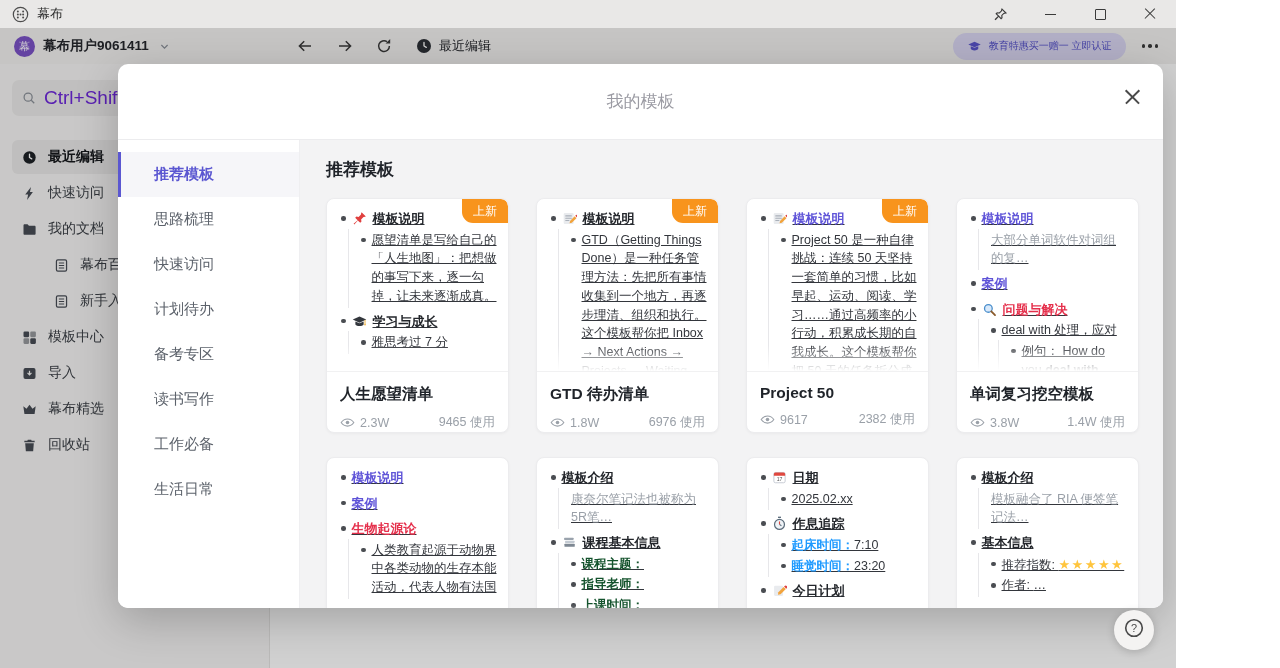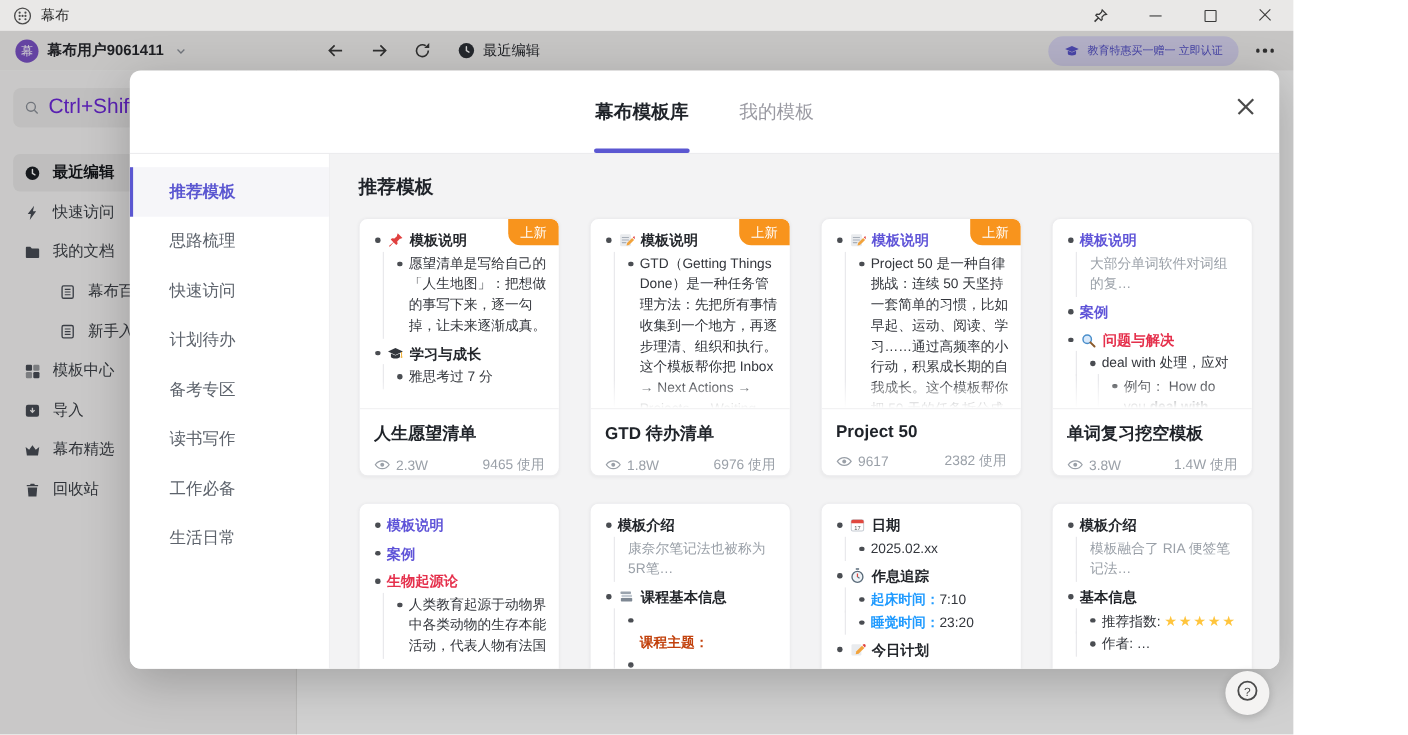--- a/index.html
+++ b/index.html
@@ -74,36 +74,36 @@
   .mnav-item.active::before{content:'';position:absolute;left:0;top:0;bottom:0;width:3px;background:#5b57d1;}
 
   .modal-main{flex:1;background:#f3f3f4;padding:18px 24px 0 26px;box-sizing:border-box;overflow:hidden;}
   .section-title{font-size:17px;font-weight:700;color:#1f2329;margin:0 0 16px 0;line-height:24px;}
   .cards{display:grid;grid-template-columns:repeat(4,183px);gap:24px 27px;}
 
   .card{position:relative;height:235px;background:#fff;border:1px solid #ececee;border-radius:8px;box-sizing:border-box;overflow:hidden;box-shadow:0 1px 3px rgba(0,0,0,.04);cursor:pointer;}
   .badge{position:absolute;top:0;right:0;background:#f8941d;color:#fff;font-size:12px;padding:3.5px 11px;border-radius:0 7px 0 11px;z-index:2;}
   .preview{position:relative;height:172px;overflow:hidden;padding:10px 11px 0 8px;box-sizing:border-box;}
   .preview::after{content:'';position:absolute;left:0;right:0;bottom:0;height:26px;background:linear-gradient(rgba(255,255,255,0),#ffffff);}
-  .line{position:relative;display:flex;align-items:flex-start;gap:6px;margin:2px 0;line-height:1.5;font-size:12.5px;color:#33363c;}
+  .line{position:relative;display:flex;align-items:flex-start;gap:6px;margin:2px 0;line-height:1.5;font-size:12.5px;color:#33363c;text-decoration:underline;}
   .line.lvl1{padding-left:6px;font-size:13px;margin-top:6px;}
   .line.lvl1:first-child{margin-top:0;}
   .line.lvl2{padding-left:26px;}
   .line.lvl3{padding-left:46px;}
   .line.lvl2::before,.line.lvl3::before{content:'';position:absolute;left:13px;top:-2px;bottom:-2px;width:1px;background:#e7e7ea;}
   .line.lvl3::after{content:'';position:absolute;left:33px;top:-2px;bottom:-2px;width:1px;background:#e7e7ea;}
   .dot{flex:0 0 auto;width:4.5px;height:4.5px;border-radius:50%;background:#4a4d52;margin-top:7px;}
   .ic{flex:0 0 auto;width:15px;height:15px;margin-top:2px;display:inline-flex;}
   .ic svg{width:100%;height:100%;}
   .ltxt{min-width:0;word-break:break-word;}
   .s-h{font-weight:700;color:#23262b;}
   .s-purple{font-weight:700;color:#5f54d8;}
   .s-red{font-weight:700;color:#e5304c;}
   .s-gray{color:#9aa0a8;}
-  .s-sb{font-weight:700;color:#c2410c;margin-top:20px;}
+  .s-sb{font-weight:700;color:#14532d;}
   .seg-blue{color:#1e9aff;font-weight:700;}
   .seg-b{font-weight:700;}
   .seg-stars{color:#ffc53d;letter-spacing:1.5px;font-size:13px;}
 
   .foot{padding:9px 13px 0;border-top:1px solid #f1f1f2;}
   .card-title{font-size:15.5px;font-weight:700;color:#1f2329;margin:3px 0 9px;white-space:nowrap;overflow:hidden;}
   .stats{display:flex;align-items:center;font-size:12.5px;color:#9aa0a8;}
   .views{display:flex;align-items:center;gap:5px;justify-content:space-between;}
   .views .eic{width:15px;height:15px;display:inline-flex;}
   .uses{margin-left:auto;}
@@ -293,23 +293,20 @@
       </div>
   </div>
 
   <div class="content-bg"></div>
 
   <div class="overlay"></div>
 
   <div class="modal">
     <div class="modal-header">
       <div class="tabs">
-        <div class="tab active">
-            <span>幕布模板库</span>
-          </div>
         <div class="tab">
             <span>我的模板</span>
           </div>
       </div>
       <span class="modal-close"></span>
     </div>
     <div class="modal-body">
       <div class="modal-nav" id="modal-nav">
           <div class="mnav-item active">推荐模板</div>
           <div class="mnav-item">思路梳理</div>

